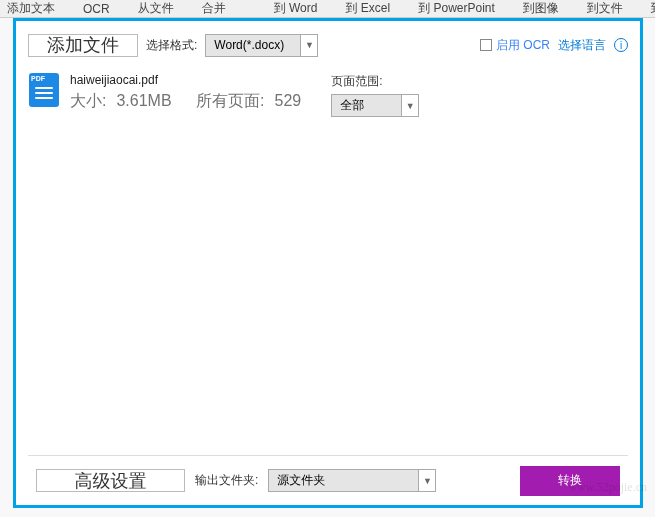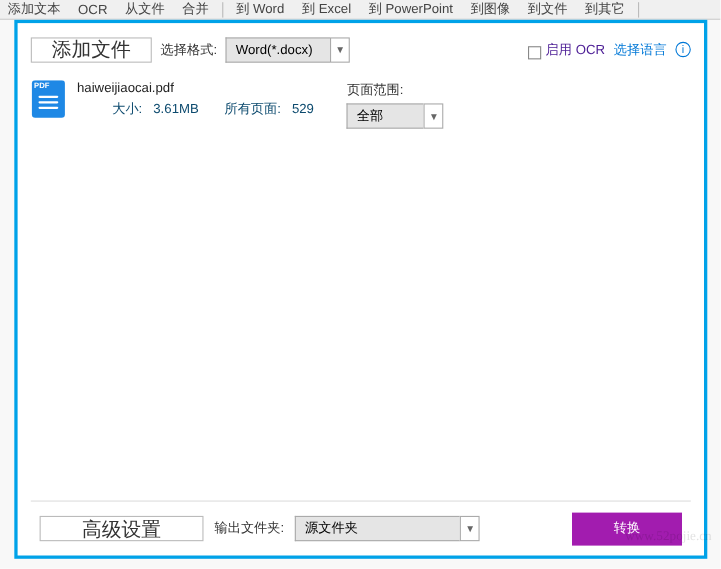--- a/index.html
+++ b/index.html
@@ -14,21 +14,21 @@
   }
 
   
   .bg-toolbar {
     height: 18px;
     background: #f0f0f0;
     color: #444;
     padding-left: 2px;
     display: flex;
     align-items: center;
-    gap: 6px;
+    gap: 18px;
     border-bottom: 1px solid #ccc;
     white-space: nowrap;
   }
   .bg-toolbar span { padding: 0 5px; cursor: pointer; }
   .bg-toolbar .sep { width:1px; height:14px; background:#bbb; padding:0; margin:0 1px; }
 
   
   .modal {
     position: absolute;
     left: 13px;
@@ -111,23 +111,23 @@
     border:1px solid #aaa;
     width:18px;
     display:flex; align-items:center; justify-content:center;
     background:#fff;
     cursor:pointer;
     color:#666;
     font-size:9px;
   }
   .spacer { flex:1; }
   .check {
-    display:flex; align-items:flex-end; gap:4px;
-    cursor:pointer;
-    color:#4c1d95;
+    display:flex; align-items:center; gap:4px;
+    cursor:pointer;
+    color:#3b82f6;
   }
   .check-box {
     width:12px; height:12px;
     border:1px solid #888;
     background:#fff;
   }
   .link {
     color:#0078d7;
     cursor:pointer;
   }
@@ -173,21 +173,21 @@
   .file-icon .doc .lines div {
     height:2px; background:#fff; margin-bottom:3px; border-radius:1px;
   }
   .file-meta {
     display:flex;
     flex-direction:column;
     gap:4px;
     min-width: 220px;
   }
   .file-name { color:#222; font-size:12px; }
-  .file-sub { color:#0c4a6e; font-size:12px;margin-left:32px; }
+  .file-sub { color:#737373; font-size:16px; }
   .file-sub span { margin-right:10px; }
 
   .page-range {
     display:flex;
     flex-direction:column;
     gap:4px;
   }
 
   
   .bottom-bar {

